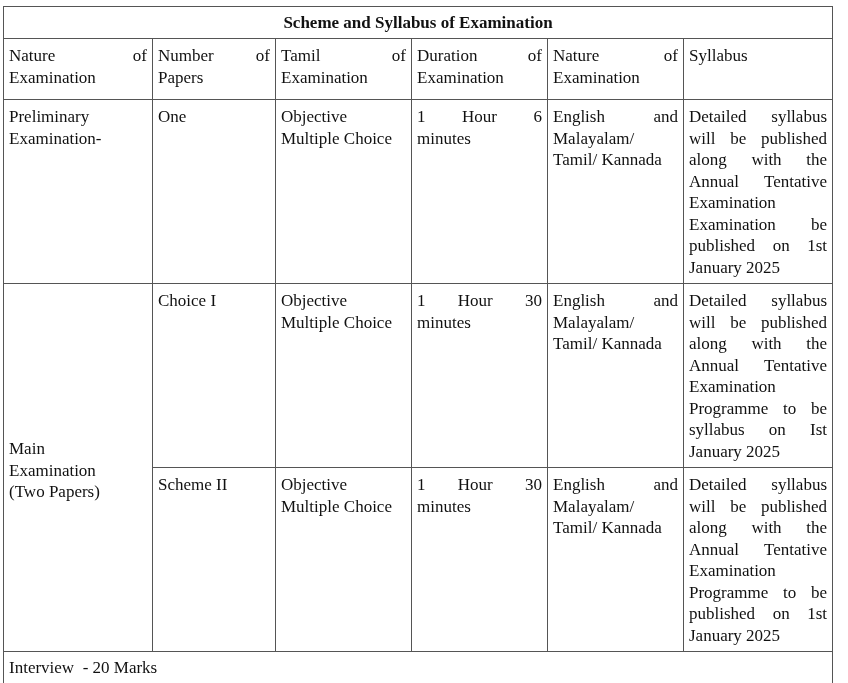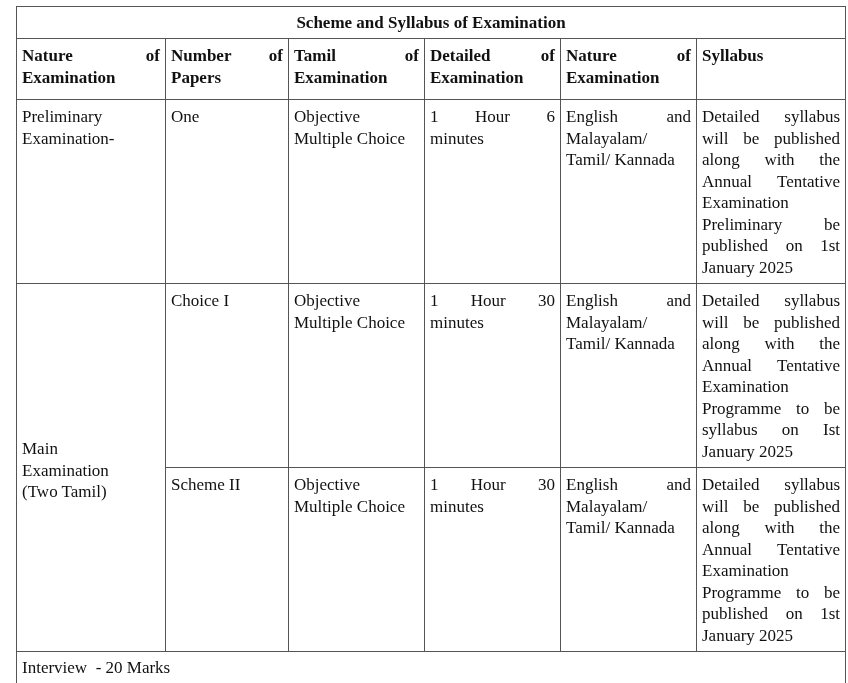--- a/index.html
+++ b/index.html
@@ -1,22 +1,22 @@
 <!DOCTYPE html>
 <html><head>
 <meta charset="utf-8">
 <style>
   html, body { margin: 0; padding: 0; background: #ffffff; }
   body { width: 848px; height: 683px; position: relative; overflow: hidden;
          font-family: "Liberation Serif", "DejaVu Serif", serif; color: #111; }
-  table.scheme { position: absolute; left: 16px; top: 6px; width: 829px;
+  table.scheme { position: absolute; left: 3px; top: 6px; width: 829px;
                  border-collapse: collapse; table-layout: fixed; font-size: 17px; line-height: 21.5px; }
   table.scheme td, table.scheme th { border: 1.5px solid #555; vertical-align: top; padding: 0 5px; }
   .title-cell { height: 31px; text-align: center; font-weight: bold; vertical-align: middle !important; font-size: 17px; }
-  .hdr { font-weight: bold; height: 54px; padding-top: 6px !important; text-align: justify; text-align-last: left; }
+  .hdr { font-weight: normal; height: 54px; padding-top: 6px !important; text-align: justify; text-align-last: left; }
   .hdr .just { text-align: justify; text-align-last: justify; display: block; }
   .cell { padding-top: 6px !important; }
   .just-line { display: block; text-align: justify; text-align-last: justify; }
   .row-prelim td { height: 177px; }
   .row-paper td { height: 177px; }
   .main-cell { vertical-align: middle !important; }
   .footer-cell { height: 31px; text-align: left; vertical-align: middle !important; }
 </style>
 </head>
 <body>
@@ -41,21 +41,21 @@
     </td>
     <td class="hdr">
       <span class="just">Number of</span>
       <span>Papers</span>
     </td>
     <td class="hdr">
       <span class="just">Tamil of</span>
       <span>Examination</span>
     </td>
     <td class="hdr">
-      <span class="just">Detailed of</span>
+      <span class="just">Duration of</span>
       <span>Examination</span>
     </td>
     <td class="hdr">
       <span class="just">Nature of</span>
       <span>Examination</span>
     </td>
     <td class="hdr">
       <span>Syllabus</span>
     </td>
   </tr>
@@ -78,31 +78,31 @@
       <span class="just-line">English and</span>
       <span style="display:block">Malayalam/</span>
       <span style="display:block">Tamil/ Kannada</span>
     </td>
     <td class="cell">
       <span class="just-line">Detailed syllabus</span>
       <span class="just-line">will be published</span>
       <span class="just-line">along with the</span>
       <span class="just-line">Annual Tentative</span>
       <span style="display:block">Examination</span>
-      <span class="just-line">Preliminary be</span>
+      <span class="just-line">Examination be</span>
       <span class="just-line">published on 1st</span>
       <span style="display:block">January 2025</span>
     </td>
   </tr>
 
   <tr class="row-paper">
     <td rowspan="2" class="cell main-cell">
       <span style="display:block">Main</span>
       <span style="display:block">Examination</span>
-      <span style="display:block">(Two Tamil)</span>
+      <span style="display:block">(Two Papers)</span>
     </td>
     <td class="cell">Choice I</td>
     <td class="cell">
       <span style="display:block">Objective</span>
       <span style="display:block">Multiple Choice</span>
     </td>
     <td class="cell">
       <span class="just-line">1 Hour 30</span>
       <span style="display:block">minutes</span>
     </td>

